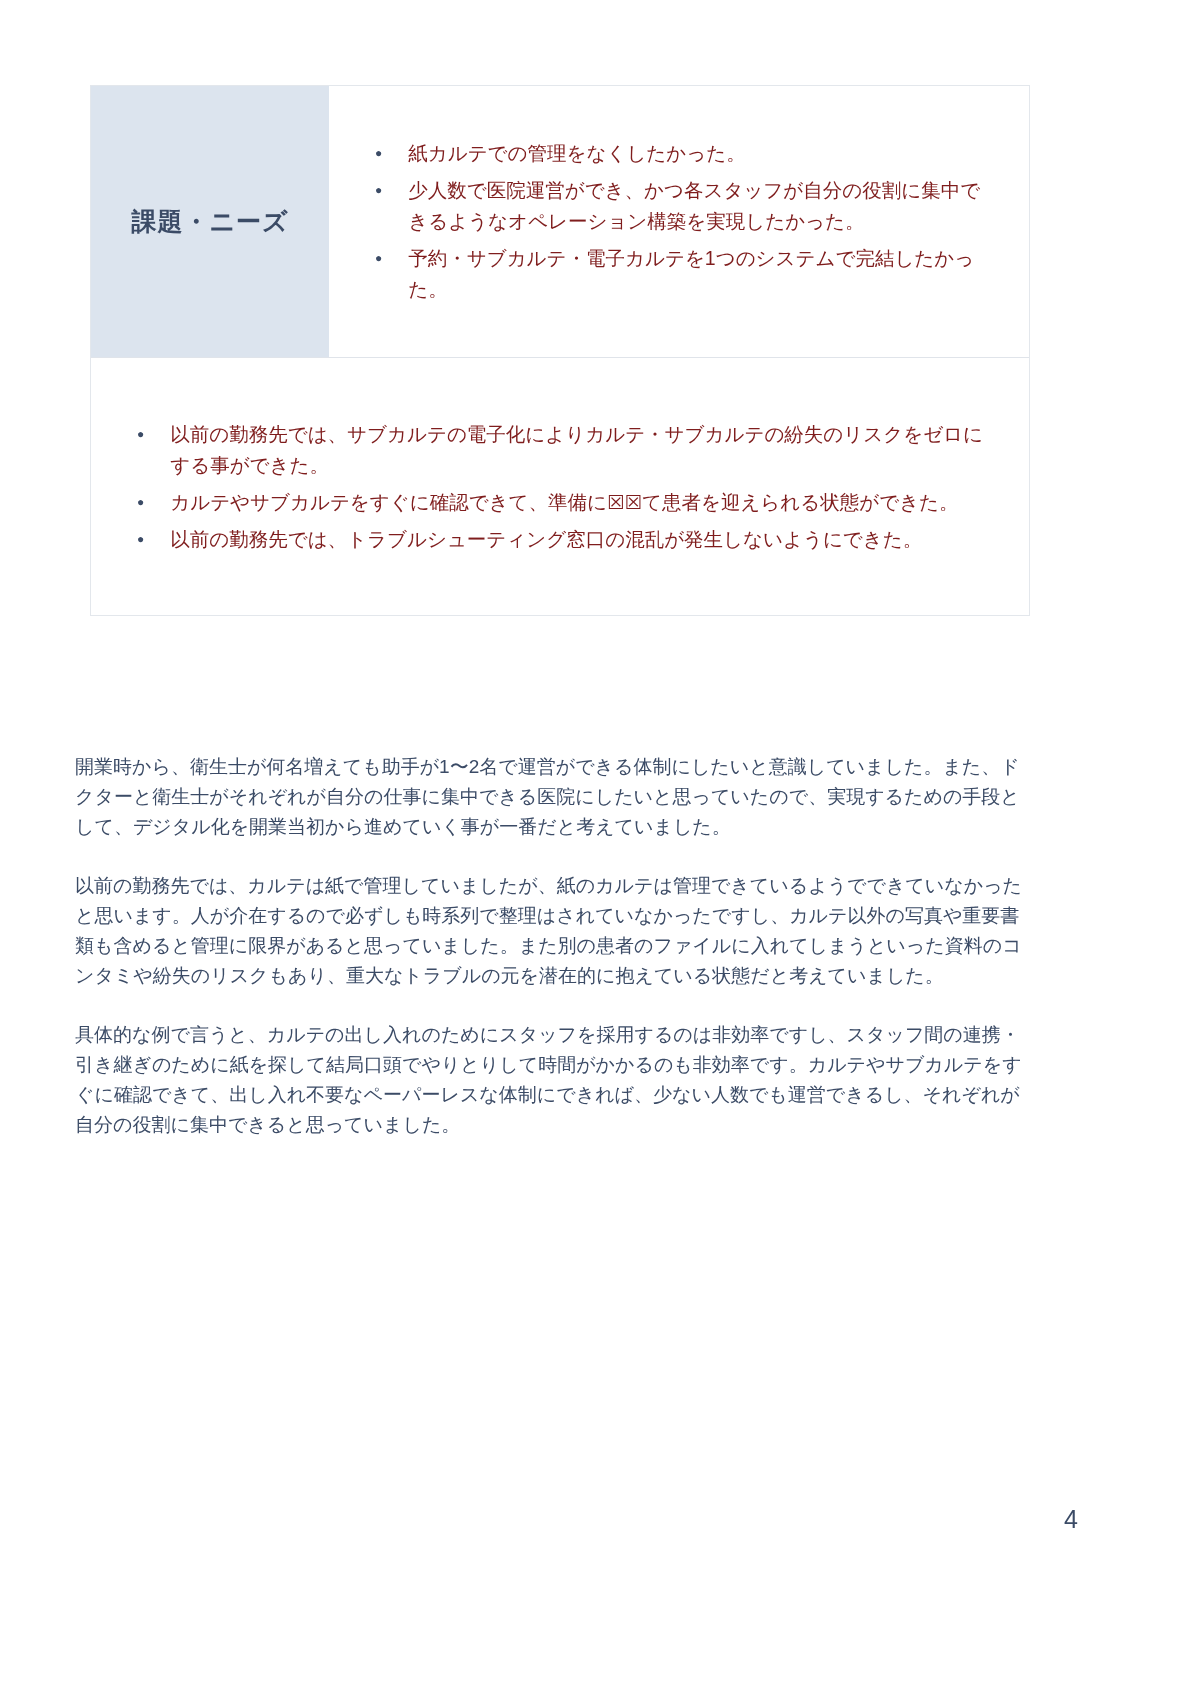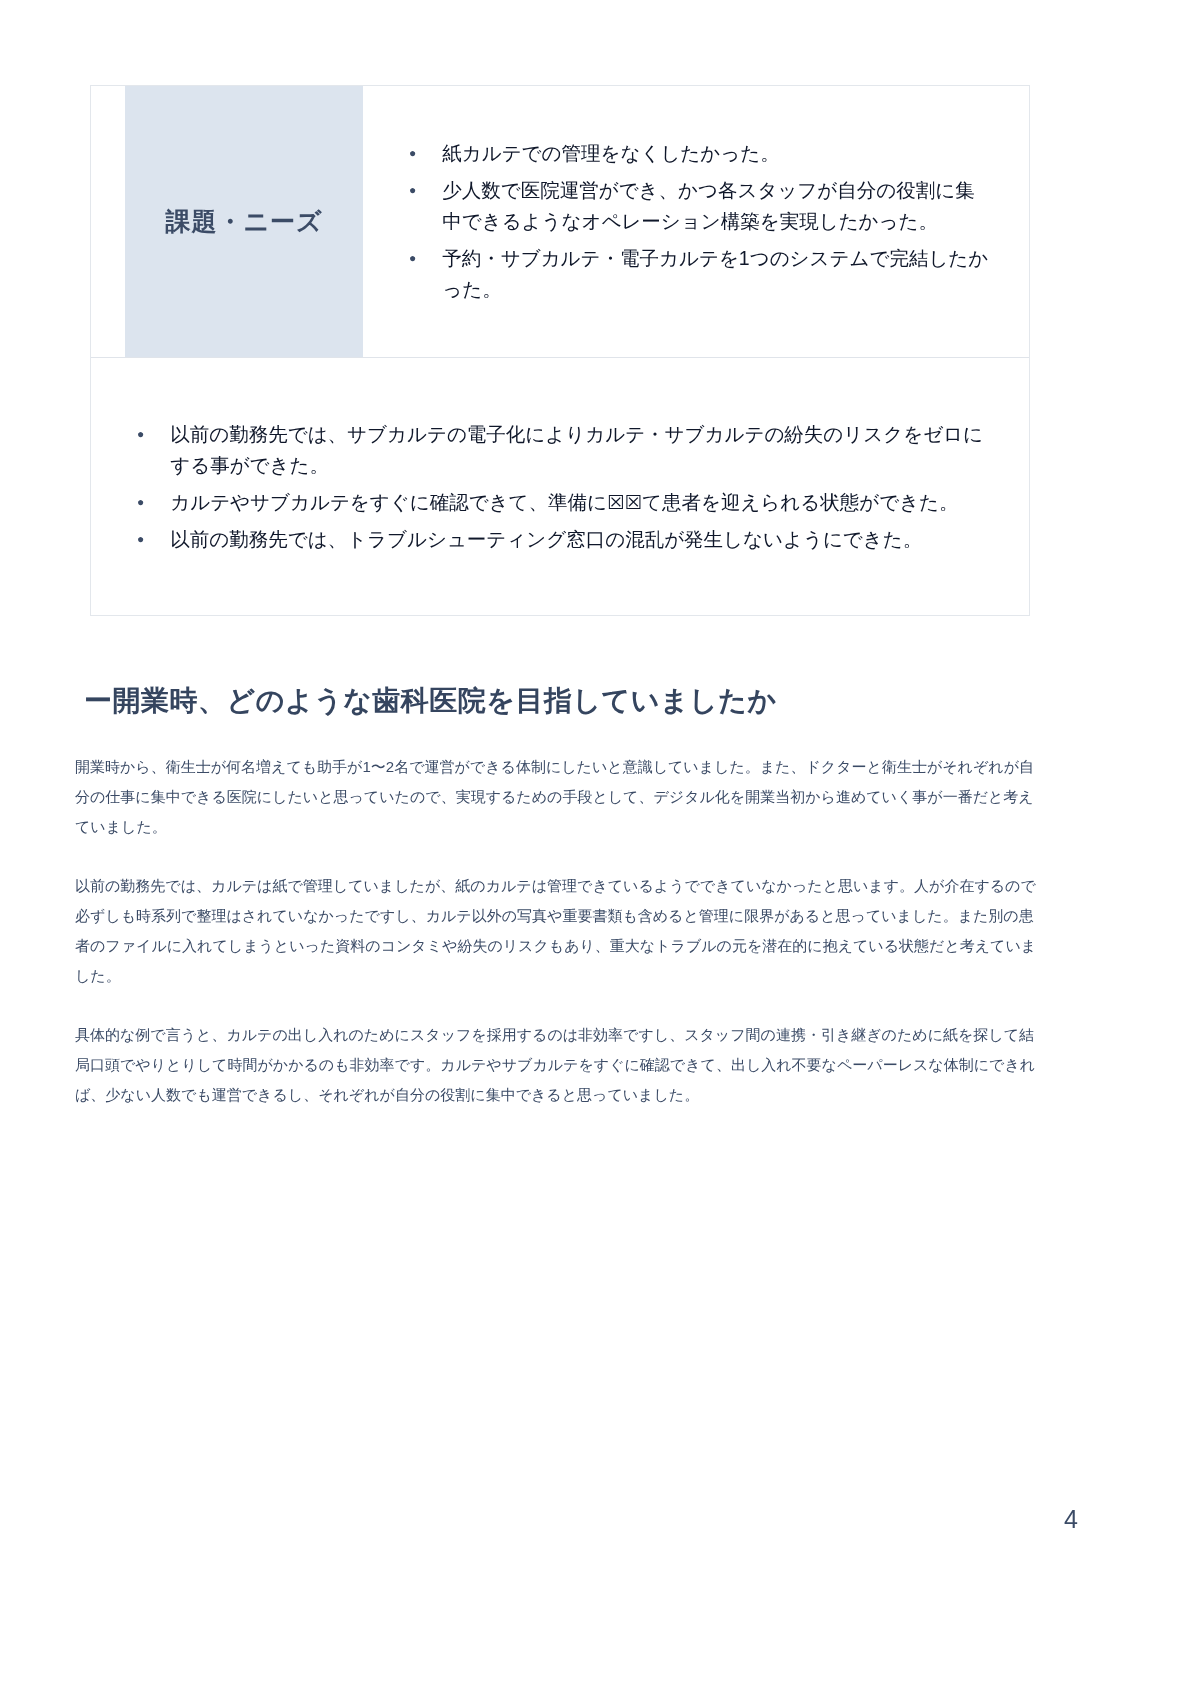--- a/index.html
+++ b/index.html
@@ -32,21 +32,20 @@
     width: 238px;
     min-width: 238px;
     background: #dce4ee;
     display: flex;
     align-items: center;
     justify-content: center;
     font-size: 25px;
     font-weight: bold;
     color: #3b4b66;
     letter-spacing: 1px;
-    margin-left: 34px;
   }
   .cell-body {
     flex: 1;
     background: #ffffff;
     padding: 52px 36px 52px 40px;
     display: flex;
     flex-direction: column;
     justify-content: center;
   }
   .row-needs .cell-body { min-height: 266px; }
@@ -56,21 +55,21 @@
   .bullet-marker {
     flex: 0 0 auto;
     font-size: 12px;
     line-height: 31px;
     margin: 0 26px 0 6px;
     color: #3b4b66;
   }
   .bullet-text {
     font-size: 19.5px;
     line-height: 31px;
-    color: #0f172a;
+    color: #7f1d1d;
   }
 
   
   .section-heading {
     position: absolute;
     top: 682px;
     left: 84px;
     width: 1020px;
     font-size: 28px;
     font-weight: bold;
@@ -80,21 +79,21 @@
   .body-copy {
     position: absolute;
     top: 752px;
     left: 75px;
     width: 962px;
     display: flex;
     flex-direction: column;
     gap: 29px;
   }
   .para {
-    font-size: 15px;
+    font-size: 19px;
     line-height: 30px;
     color: #3b4b66;
     text-align: left;
   }
 
   
   .page-number {
     position: absolute;
     right: 112px;
     bottom: 148px;
@@ -145,21 +144,20 @@
           <div class="bullet-item">
             <span class="bullet-marker">●</span>
             <span class="bullet-text">以前の勤務先では、トラブルシューティング窓口の混乱が発生しないようにできた。</span>
           </div>
         </div>
       </div>
     </div>
 
   </div>
 
-  <h2 class="section-heading">ー開業時、どのような歯科医院を目指していましたか</h2>
 
   <div class="body-copy">
     <p class="para">開業時から、衛生士が何名増えても助手が1〜2名で運営ができる体制にしたいと意識していました。また、ドクターと衛生士がそれぞれが自分の仕事に集中できる医院にしたいと思っていたので、実現するための手段として、デジタル化を開業当初から進めていく事が一番だと考えていました。</p>
     <p class="para">以前の勤務先では、カルテは紙で管理していましたが、紙のカルテは管理できているようでできていなかったと思います。人が介在するので必ずしも時系列で整理はされていなかったですし、カルテ以外の写真や重要書類も含めると管理に限界があると思っていました。また別の患者のファイルに入れてしまうといった資料のコンタミや紛失のリスクもあり、重大なトラブルの元を潜在的に抱えている状態だと考えていました。</p>
     <p class="para">具体的な例で言うと、カルテの出し入れのためにスタッフを採用するのは非効率ですし、スタッフ間の連携・引き継ぎのために紙を探して結局口頭でやりとりして時間がかかるのも非効率です。カルテやサブカルテをすぐに確認できて、出し入れ不要なペーパーレスな体制にできれば、少ない人数でも運営できるし、それぞれが自分の役割に集中できると思っていました。</p>
   </div>
 
   <div class="page-number">4</div>
 
 </div>

